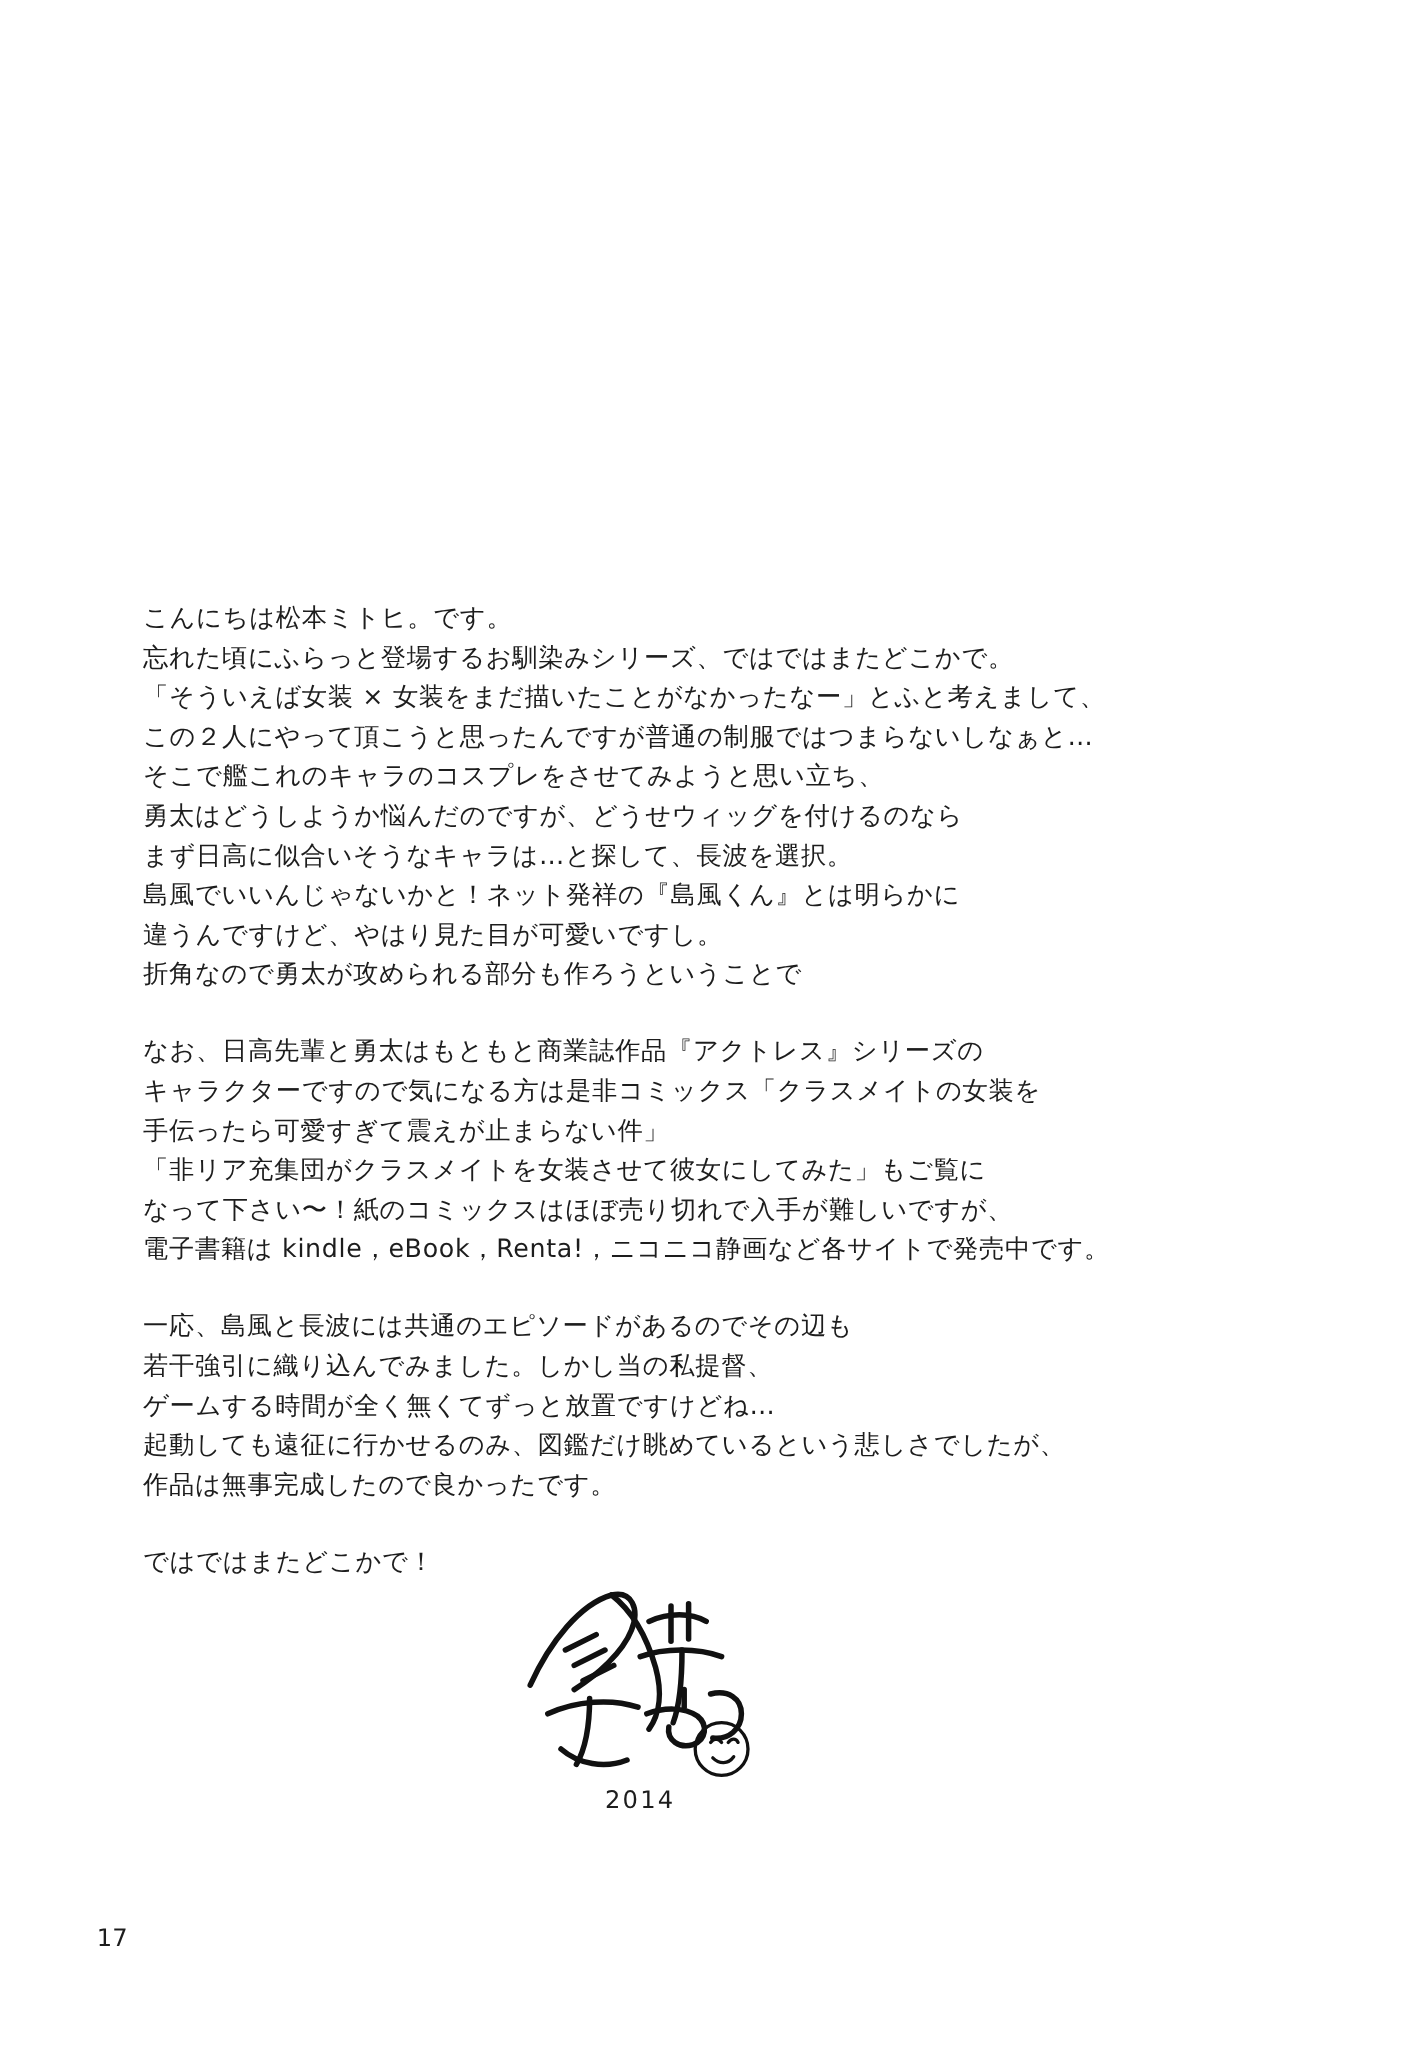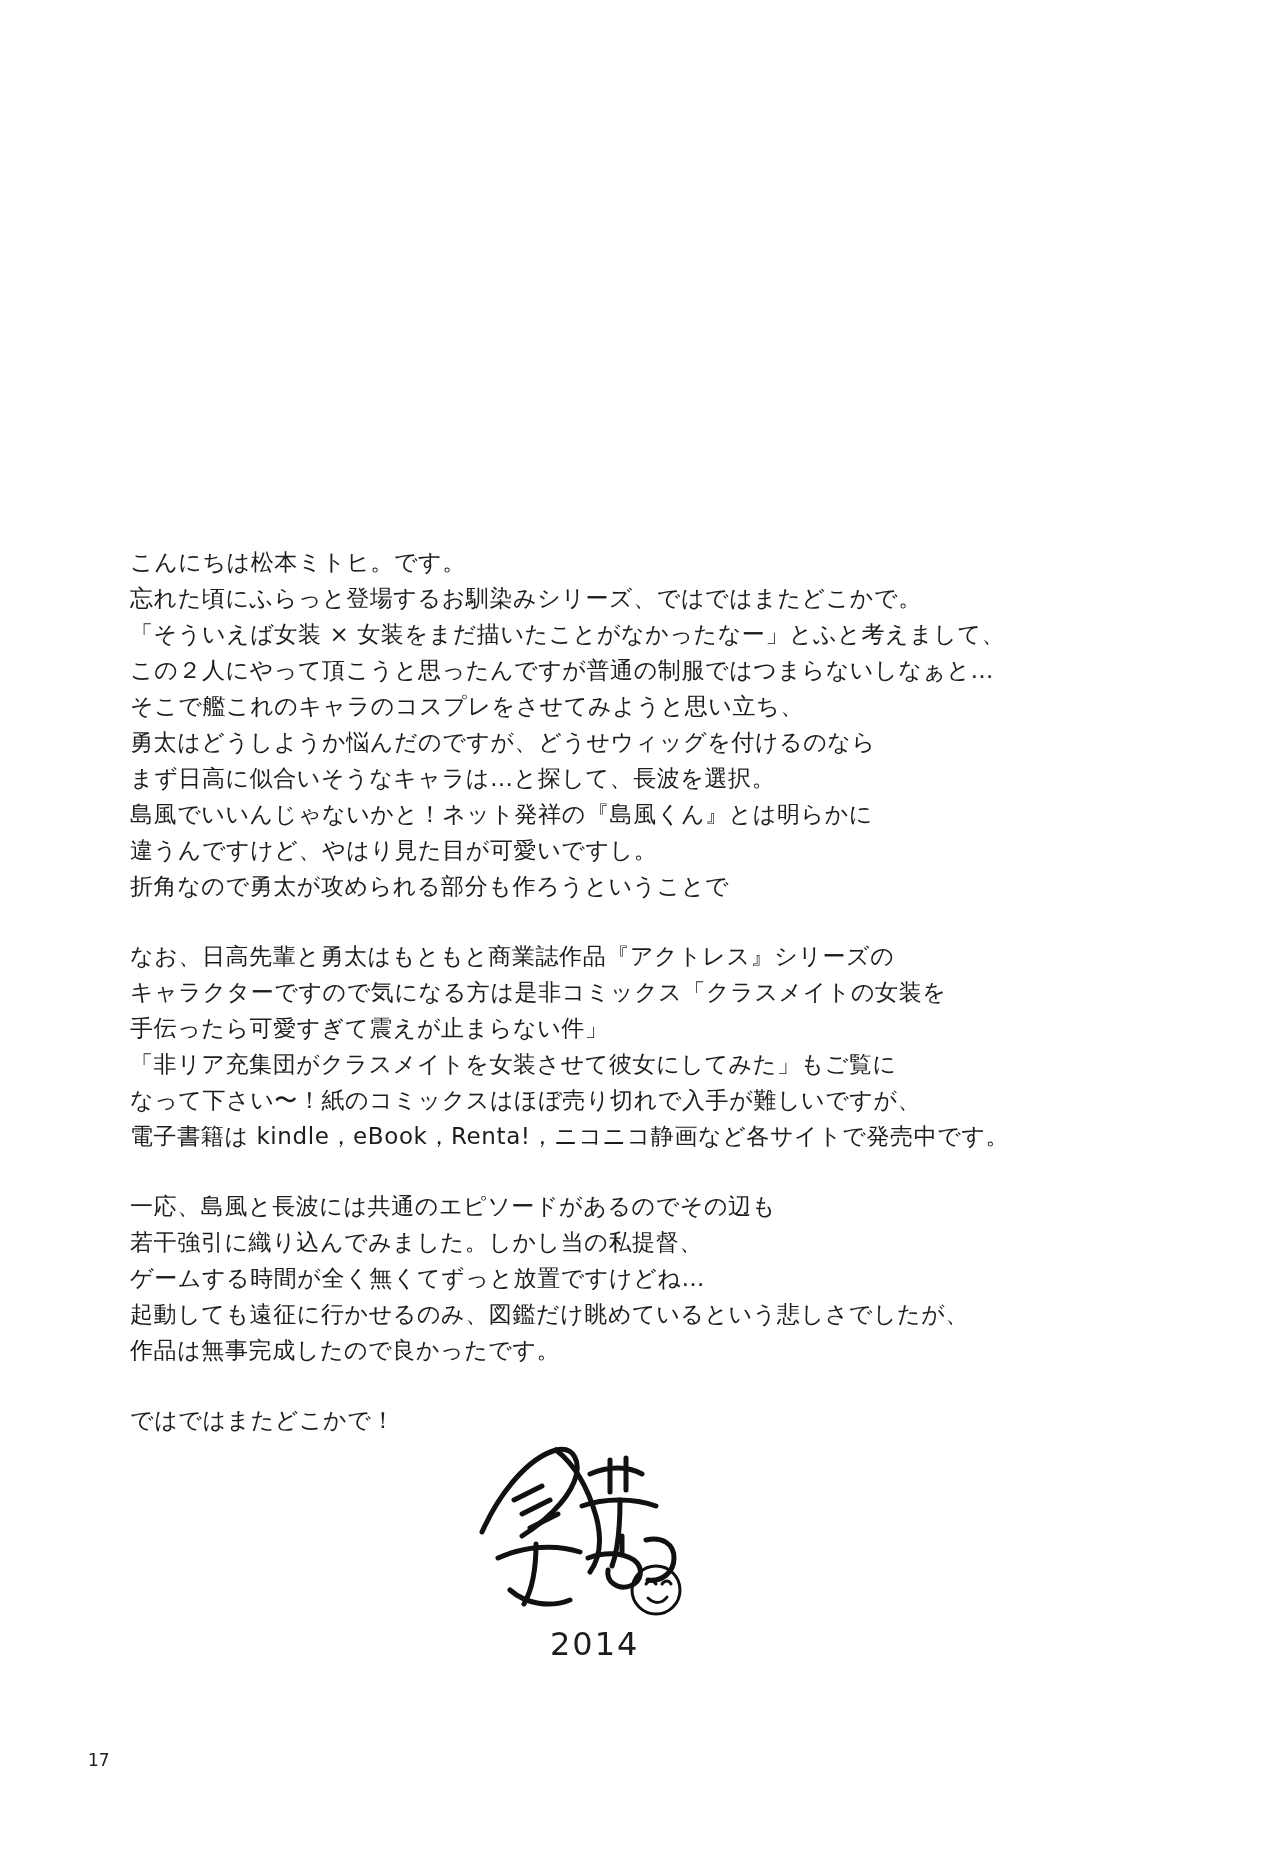--- a/index.html
+++ b/index.html
@@ -48,30 +48,30 @@
     width: 240px;
     height: 230px;
   }
   .signature svg {
     display: block;
   }
   .sig-year {
     position: absolute;
     left: 80px;
     top: 185px;
-    font-size: 32px;
+    font-size: 22px;
     letter-spacing: 2px;
     color: #1d1d1d;
     font-family: "DejaVu Sans", sans-serif;
   }
   .page-number {
     position: absolute;
     left: 88px;
     top: 1750px;
-    font-size: 17px;
+    font-size: 22px;
     color: #1d1d1d;
     font-family: "DejaVu Sans", sans-serif;
   }
 </style>
 </head>
 <body>
 
 <div class="page">
 
   <div class="afterword">

